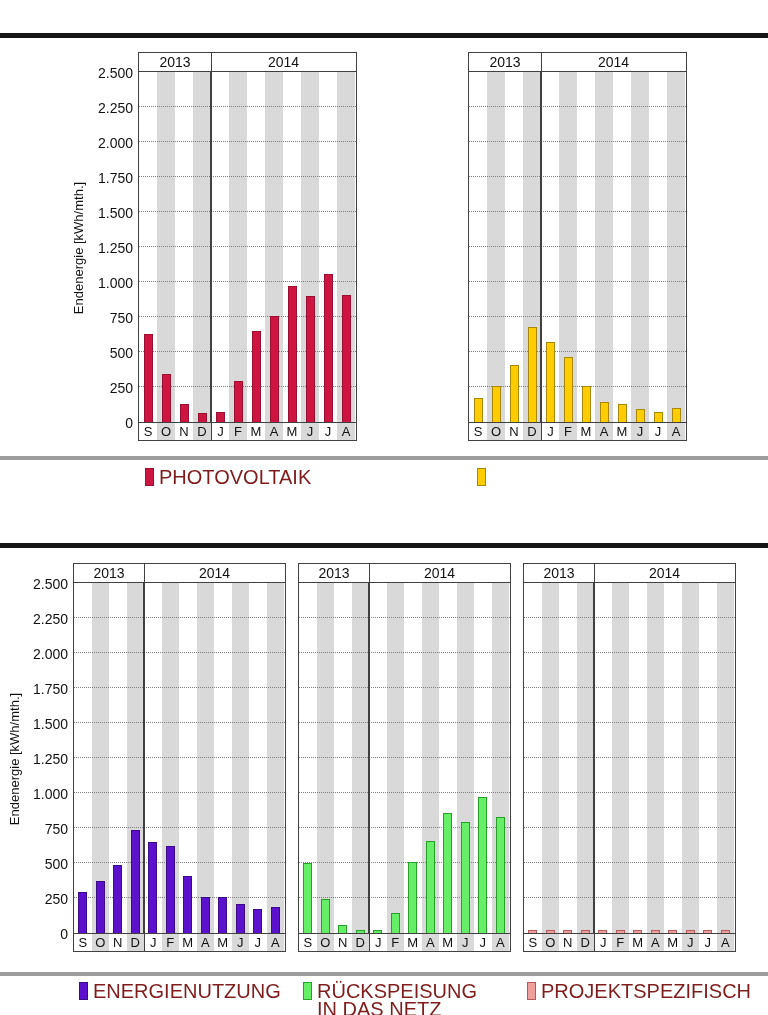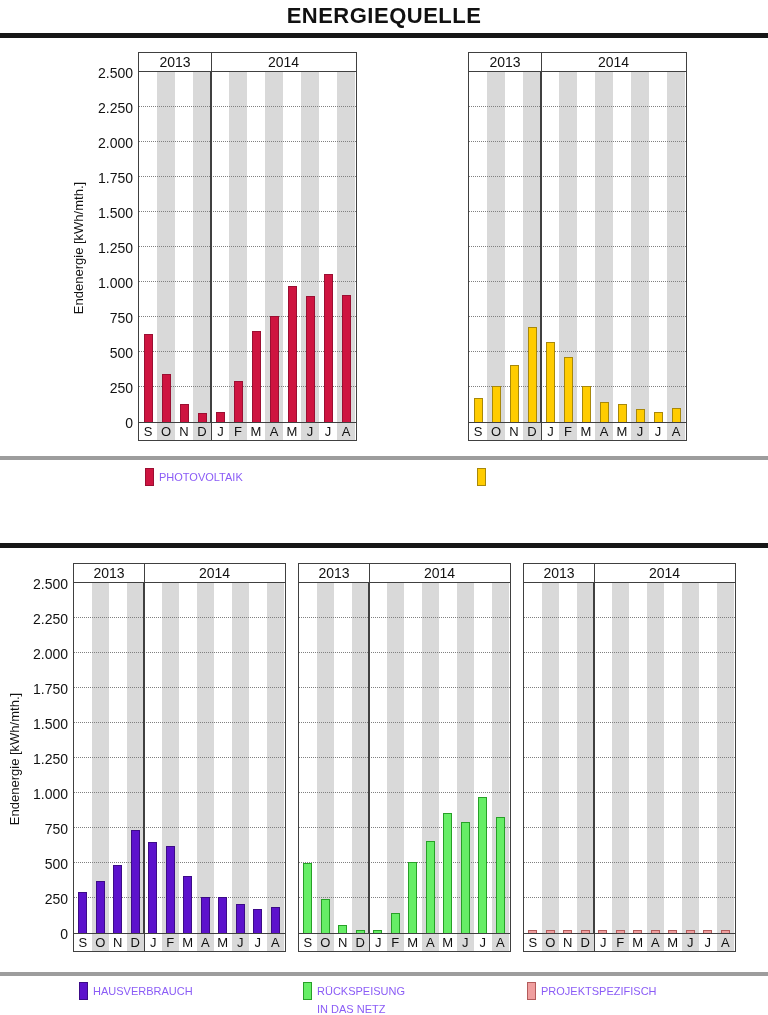--- a/index.html
+++ b/index.html
@@ -25,27 +25,26 @@
 
   .months { position:relative; height:18px; border-top:1.5px solid #404040; display:flex; background:#fff; }
   .mcell { display:flex; align-items:center; justify-content:center; font-size:13px; color:#111; }
 
   .tick { position:absolute; width:70px; text-align:right; font-size:14px; line-height:16px; color:#111; }
   .ytitle { position:absolute; width:200px; height:18px; text-align:center; font-size:13px;
             line-height:18px; white-space:nowrap; transform:rotate(-90deg); color:#111; }
 
   .legend-item { position:absolute; display:flex; gap:5px; align-items:flex-start; }
   .swatch { width:9px; height:18px; flex:0 0 9px; }
-  .leg-label { font-size:11px; line-height:18px; white-space:pre-line; color:#8b5cf6; }
+  .leg-label { font-size:20px; line-height:18px; white-space:pre-line; color:#7f1d1d; }
 </style>
 </head>
 <body>
 
 <div class="page">
-  <div class="sec-title" style="top:3px">ENERGIEQUELLE</div>
   <div class="rule-black" style="top:33px"></div>
   <div class="rule-gray" style="top:456px"></div>
 
   <div class="rule-black" style="top:543px"></div>
   <div class="rule-gray" style="top:972px"></div>
 <div class="chart" style="left: 138px; top: 52px; width: 219px;">
       <div class="header">
         <div class="ycell" style="width: 72px;">2013</div>
         <div class="ycell" style="width: 144px;">2014</div>
       </div>
@@ -320,21 +319,21 @@
     <div class="ytitle" style="left: -85px; top: 749.5px;">Endenergie [kWh/mth.]</div>
     <div class="legend-item" style="left: 145px; top: 468px;">
       <div class="swatch" style="background: rgb(206, 20, 64); border: 1px solid rgb(155, 15, 50);"></div>
       <div class="leg-label">PHOTOVOLTAIK</div>
     </div>
     <div class="legend-item" style="left: 477px; top: 468px;">
       <div class="swatch" style="background: rgb(255, 204, 0); border: 1px solid rgb(168, 136, 10);"></div>
     </div>
     <div class="legend-item" style="left: 79px; top: 982px;">
       <div class="swatch" style="background: rgb(92, 18, 204); border: 1px solid rgb(60, 11, 136);"></div>
-      <div class="leg-label">HAUSVERBRAUCH</div>
+      <div class="leg-label">ENERGIENUTZUNG</div>
     </div>
     <div class="legend-item" style="left: 303px; top: 982px;">
       <div class="swatch" style="background: rgb(102, 238, 102); border: 1px solid rgb(39, 160, 39);"></div>
       <div class="leg-label">RÜCKSPEISUNG
 IN DAS NETZ</div>
     </div>
     <div class="legend-item" style="left: 527px; top: 982px;">
       <div class="swatch" style="background: rgb(239, 158, 158); border: 1px solid rgb(179, 91, 91);"></div>
       <div class="leg-label">PROJEKTSPEZIFISCH</div>
     </div>

